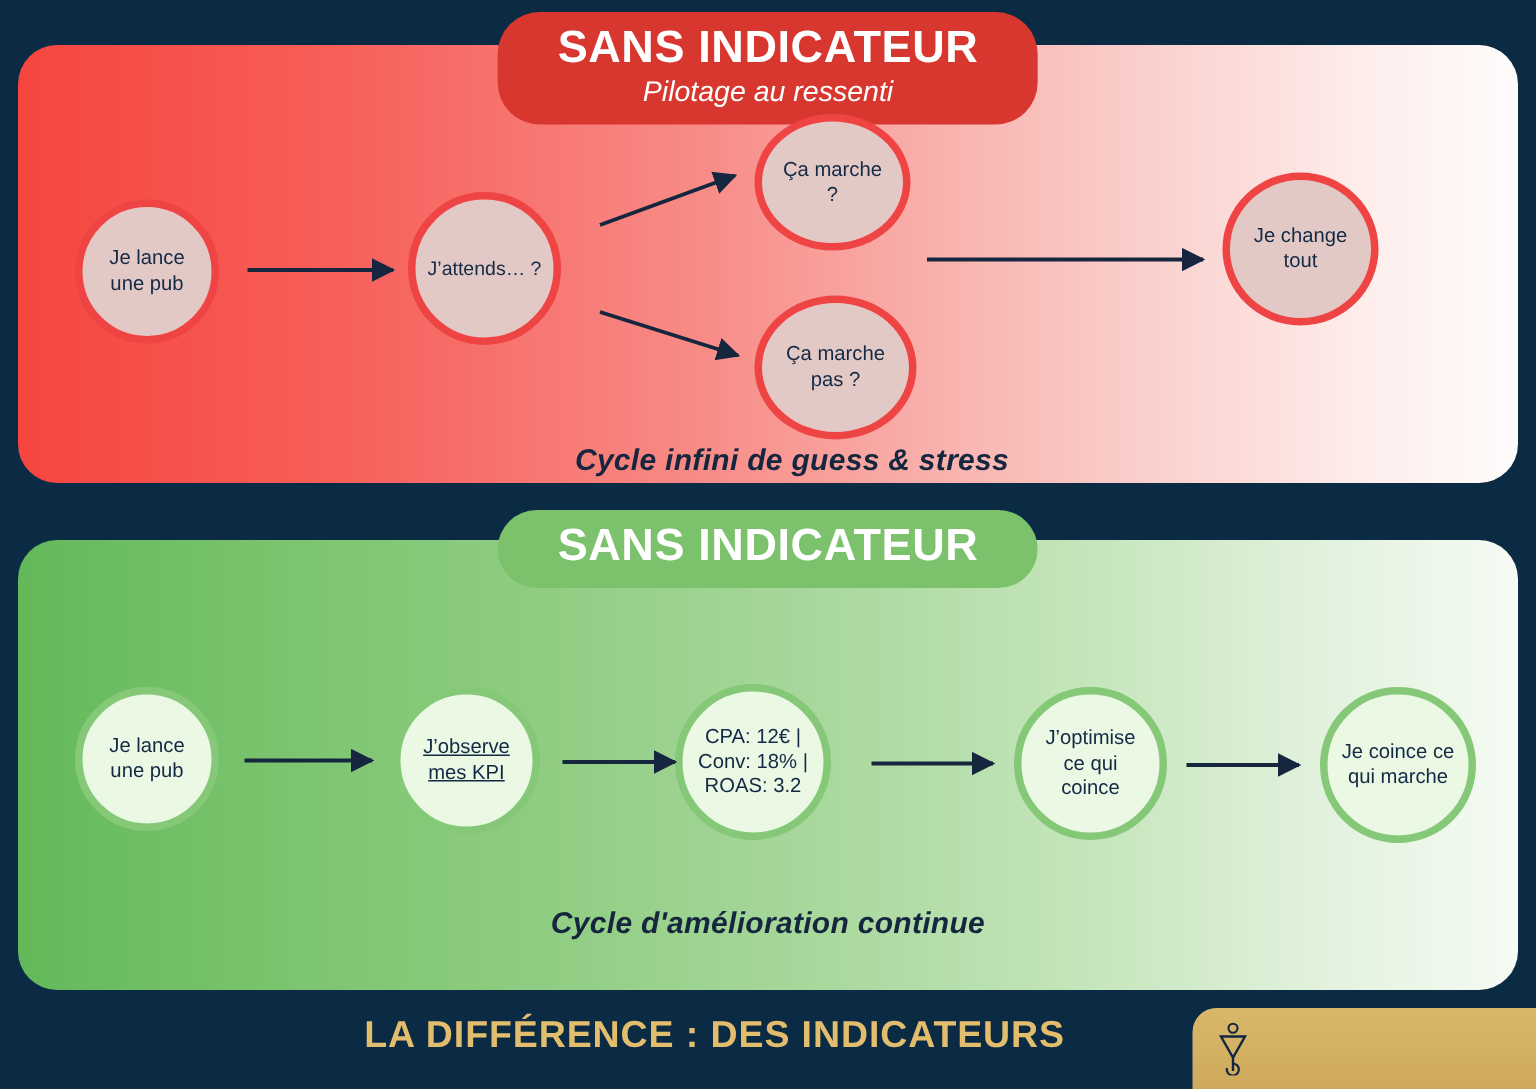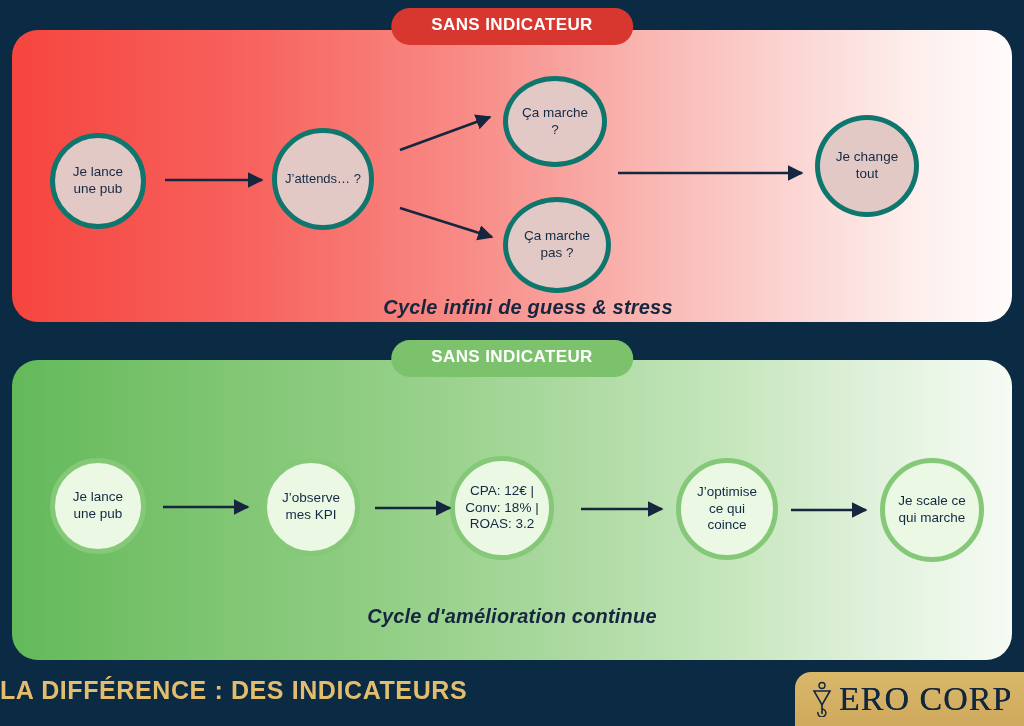--- a/index.html
+++ b/index.html
@@ -30,34 +30,34 @@
   
   .pill{
     position:absolute; left:50%; transform:translateX(-50%);
     border-radius:28px; text-align:center;
     padding:7px 40px 10px 40px;
     color:#ffffff;
   }
   #red-pill{ top:8px; background:#d8372f; }
   #green-pill{ top:340px; background:#7cc26d; }
   .pill .pill-title{
-    font-size:17px; font-weight:bold; letter-spacing:.4px; line-height:1.15;
+    font-size:30px; font-weight:bold; letter-spacing:.4px; line-height:1.15;
   }
   .pill .pill-sub{
     font-size:19px; font-style:italic; line-height:1.2; margin-top:1px;
   }
 
   
   .node{
     position:absolute; border-radius:50%;
     display:flex; align-items:center; justify-content:center; text-align:center;
     color:#132a45; line-height:1.25;
   }
   .node-red{
-    background:#e3c9c6; border:5px solid #0f766e; font-size:13.5px;
+    background:#e3c9c6; border:5px solid #ef4444; font-size:13.5px;
   }
   .node-green{
     background:#eaf8e4; border:5px solid #84c878; font-size:13.5px;
   }
   .node span{ display:block; padding:0 6px; }
 
   
   #arrow-layer{ position:absolute; left:0; top:0; width:1024px; height:726px; pointer-events:none; }
 
   
@@ -68,21 +68,21 @@
   }
   #red-caption{ top:296px; left:16px; }
   #green-caption{ top:605px; left:0; }
 
   
   #footer-bar{
     position:absolute; left:0; top:660px; width:1024px; height:66px;
     background:#0b2a43;
   }
   #footer-text{
-    position:absolute; left:0; top:676px; width:860px; text-align:left;
+    position:absolute; left:0; top:676px; width:860px; text-align:right;
     color:#e3bd6e; font-size:25px; font-weight:bold; letter-spacing:.6px;
     padding-right:150px;
   }
   #logo-plate{
     position:absolute; left:795px; top:672px; width:229px; height:54px;
     background:linear-gradient(180deg,#d9b86a 0%, #cfa95d 100%);
     border-top-left-radius:16px;
     display:flex; align-items:center; padding-left:14px; overflow:hidden;
   }
   #logo-mark{ width:26px; height:36px; flex:0 0 26px; }
@@ -94,20 +94,21 @@
     -webkit-background-clip:text; background-clip:text; color:#12273f;
   }
 </style>
 </head>
 <body>
 
 <div class="panel" id="red-panel"></div>
 
 <div class="pill" id="red-pill">
   <div class="pill-title">SANS INDICATEUR</div>
+  <div class="pill-sub">Pilotage au ressenti</div>
 </div>
 
 <div class="node node-red" style="left:50px; top:133px; width:96px; height:96px;">
   <span>
     <em style="font-style:normal">Je lance</em><br>
     <em style="font-style:normal">une pub</em>
   </span>
 </div>
 
 <div class="node node-red" style="left:272px; top:128px; width:102px; height:102px; font-size:13px;">
@@ -145,21 +146,21 @@
   <div class="pill-title">SANS INDICATEUR</div>
 </div>
 
 <div class="node node-green" style="left:50px; top:458px; width:96px; height:96px;">
   <span>
     <em style="font-style:normal">Je lance</em><br>
     <em style="font-style:normal">une pub</em>
   </span>
 </div>
 
-<div class="node node-green" style="left:262px; top:458px; width:98px; height:98px;">
+<div class="node node-green" style="left:262px; top:458px; width:98px; height:98px;text-decoration:underline;">
   <span>
     <em style="font-style:normal">J’observe</em><br>
     <em style="font-style:normal">mes KPI</em>
   </span>
 </div>
 
 <div class="node node-green" style="left:450px; top:456px; width:104px; height:104px;">
   <span>
     <em style="font-style:normal">CPA: 12€ |</em><br>
     <em style="font-style:normal">Conv: 18% |</em><br>
@@ -170,21 +171,21 @@
 <div class="node node-green" style="left:676px; top:458px; width:102px; height:102px;">
   <span>
     <em style="font-style:normal">J’optimise</em><br>
     <em style="font-style:normal">ce qui</em><br>
     <em style="font-style:normal">coince</em>
   </span>
 </div>
 
 <div class="node node-green" style="left:880px; top:458px; width:104px; height:104px;">
   <span>
-    <em style="font-style:normal">Je scale ce</em><br>
+    <em style="font-style:normal">Je coince ce</em><br>
     <em style="font-style:normal">qui marche</em>
   </span>
 </div>
 
 <div class="caption" id="green-caption">Cycle d'amélioration continue</div>
 
 <svg id="arrow-layer">
   <defs>
     <marker id="ah" markerWidth="7" markerHeight="7" refX="5.4" refY="3" orient="auto">
       <path d="M0,0 L6,3 L0,6 z" fill="#16263f"></path>
@@ -205,14 +206,13 @@
 <div id="footer-bar"></div>
 <div id="footer-text">LA DIFFÉRENCE : DES INDICATEURS</div>
 
 <div id="logo-plate">
   <svg id="logo-mark" viewBox="0 0 26 36">
     <circle cx="13" cy="4.5" r="3" fill="none" stroke="#12273f" stroke-width="1.4"></circle>
     <path d="M5 10 L21 10 L13 24 Z" fill="none" stroke="#12273f" stroke-width="1.6"></path>
     <line x1="13" y1="24" x2="13" y2="33" stroke="#12273f" stroke-width="1.6"></line>
     <path d="M9 31 a4 4 0 1 0 4 -3" fill="none" stroke="#12273f" stroke-width="1.5"></path>
   </svg>
-  <span id="logo-text">ERO CORP</span>
 </div>
 
 </body></html>

